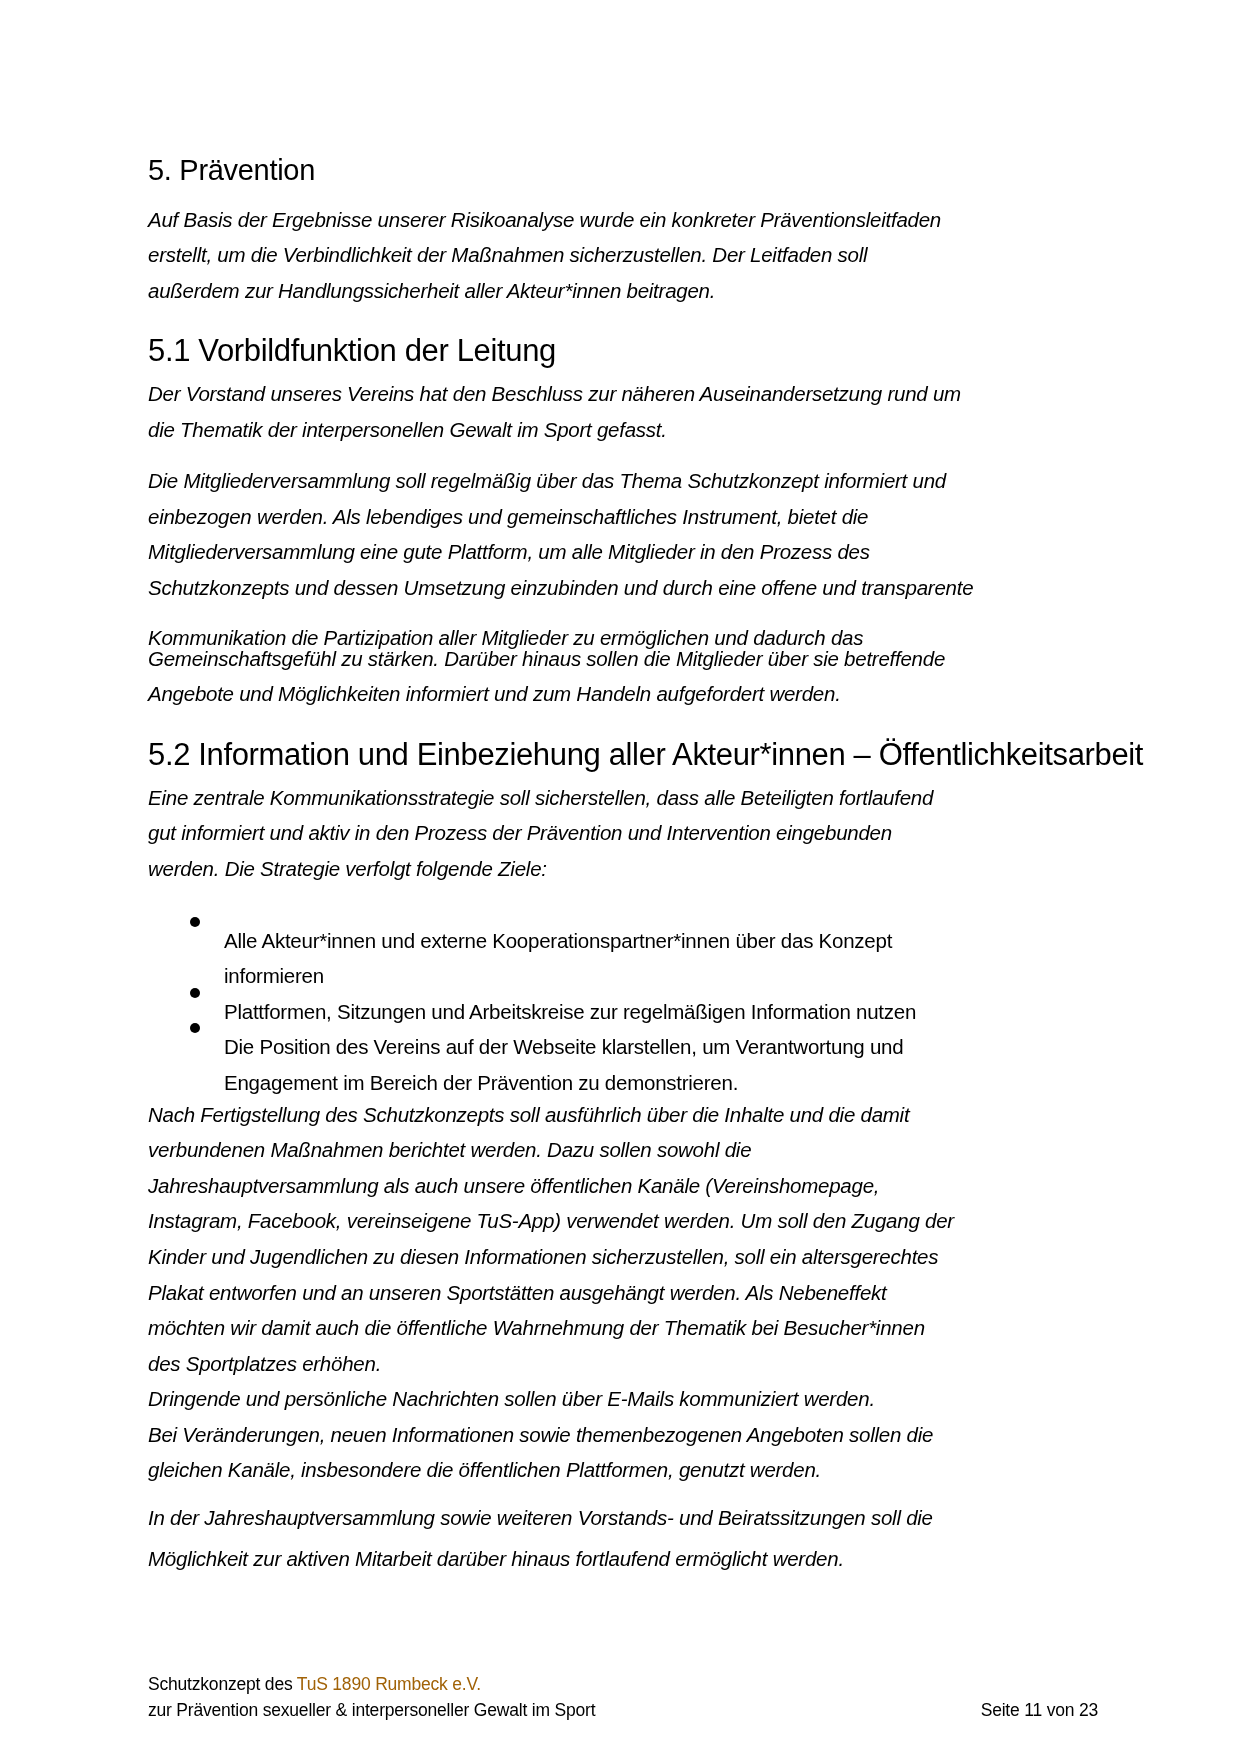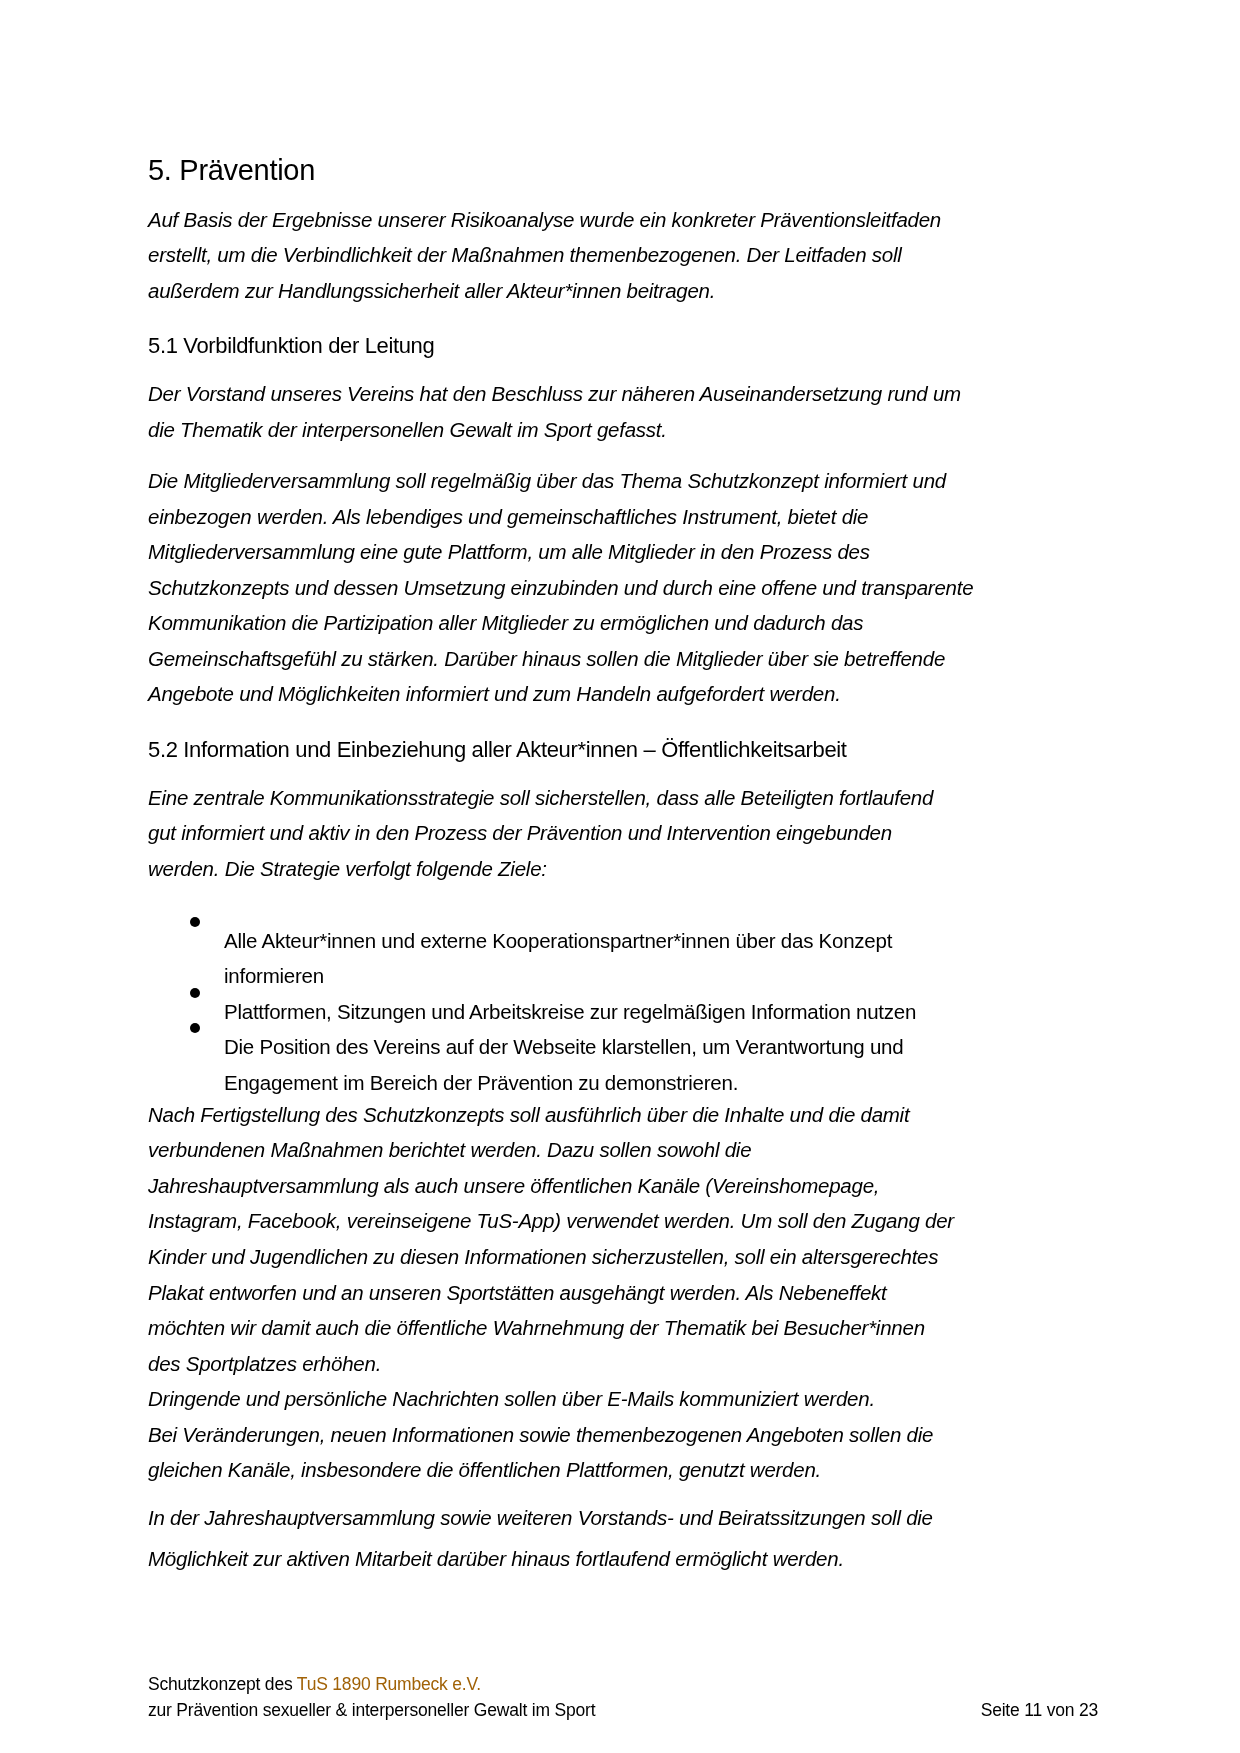--- a/index.html
+++ b/index.html
@@ -1,53 +1,53 @@
 <!DOCTYPE html>
 <html><head>
 <meta charset="utf-8">
 <style>
   html, body { margin: 0; padding: 0; background: #ffffff; }
   body { width: 1240px; height: 1753px; position: relative; overflow: hidden;
          font-family: "Liberation Sans", sans-serif; color: #000; }
   .page { position: absolute; left: 148px; top: 0; width: 950px; }
   .line { position: absolute; left: 0; white-space: nowrap; font-size: 20.5px; letter-spacing: -0.25px; line-height: 1; font-style: italic; }
   .h1 { position: absolute; left: 0; white-space: nowrap; font-size: 29px; letter-spacing: -0.3px; }
-  .h2 { position: absolute; left: 0; white-space: nowrap; font-size: 22px; letter-spacing: -0.35px; }
+  .h2 { position: absolute; left: 0; white-space: nowrap; font-size: 31px; letter-spacing: -0.35px; }
   .bullet-dot { position: absolute; left: 42px; width: 10px; height: 10px; border-radius: 50%; background: #000; }
   .bullet-text { position: absolute; left: 76px; white-space: nowrap; font-size: 20.5px; letter-spacing: -0.25px; line-height: 1; margin-top: 20px; }
   .footer-line { position: absolute; left: 0; white-space: nowrap; font-size: 17.5px; letter-spacing: -0.2px; line-height: 1; }
   .footer-right { position: absolute; right: 0; white-space: nowrap; font-size: 17.5px; letter-spacing: -0.2px; line-height: 1; }
   .brand { color: #a16207; }
 </style>
 </head>
 <body>
 
 <div class="page">
 
   <div class="h1" style="top:154px">5. Prävention</div>
 
   <div>
     <div class="line" style="top:210px">Auf Basis der Ergebnisse unserer Risikoanalyse wurde ein konkreter Präventionsleitfaden</div>
-    <div class="line" style="top:245px">erstellt, um die Verbindlichkeit der Maßnahmen themenbezogenen. Der Leitfaden soll</div>
+    <div class="line" style="top:245px">erstellt, um die Verbindlichkeit der Maßnahmen sicherzustellen. Der Leitfaden soll</div>
     <div class="line" style="top:281px">außerdem zur Handlungssicherheit aller Akteur*innen beitragen.</div>
   </div>
 
   <div class="h2" style="top:333px">5.1 Vorbildfunktion der Leitung</div>
 
   <div>
     <div class="line" style="top:384px">Der Vorstand unseres Vereins hat den Beschluss zur näheren Auseinandersetzung rund um</div>
     <div class="line" style="top:420px">die Thematik der interpersonellen Gewalt im Sport gefasst.</div>
   </div>
 
   <div>
     <div class="line" style="top:471px">Die Mitgliederversammlung soll regelmäßig über das Thema Schutzkonzept informiert und</div>
     <div class="line" style="top:507px">einbezogen werden. Als lebendiges und gemeinschaftliches Instrument, bietet die</div>
     <div class="line" style="top:542px">Mitgliederversammlung eine gute Plattform, um alle Mitglieder in den Prozess des</div>
     <div class="line" style="top:578px">Schutzkonzepts und dessen Umsetzung einzubinden und durch eine offene und transparente</div>
-    <div class="line" style="top:613px">Kommunikation die Partizipation aller Mitglieder zu ermöglichen und dadurch das</div>
+    <div class="line" style="top:628px">Kommunikation die Partizipation aller Mitglieder zu ermöglichen und dadurch das</div>
     <div class="line" style="top:649px">Gemeinschaftsgefühl zu stärken. Darüber hinaus sollen die Mitglieder über sie betreffende</div>
     <div class="line" style="top:684px">Angebote und Möglichkeiten informiert und zum Handeln aufgefordert werden.</div>
   </div>
 
   <div class="h2" style="top:737px">5.2 Information und Einbeziehung aller Akteur*innen – Öffentlichkeitsarbeit</div>
 
   <div>
     <div class="line" style="top:788px">Eine zentrale Kommunikationsstrategie soll sicherstellen, dass alle Beteiligten fortlaufend</div>
     <div class="line" style="top:823px">gut informiert und aktiv in den Prozess der Prävention und Intervention eingebunden</div>
     <div class="line" style="top:859px">werden. Die Strategie verfolgt folgende Ziele:</div>

